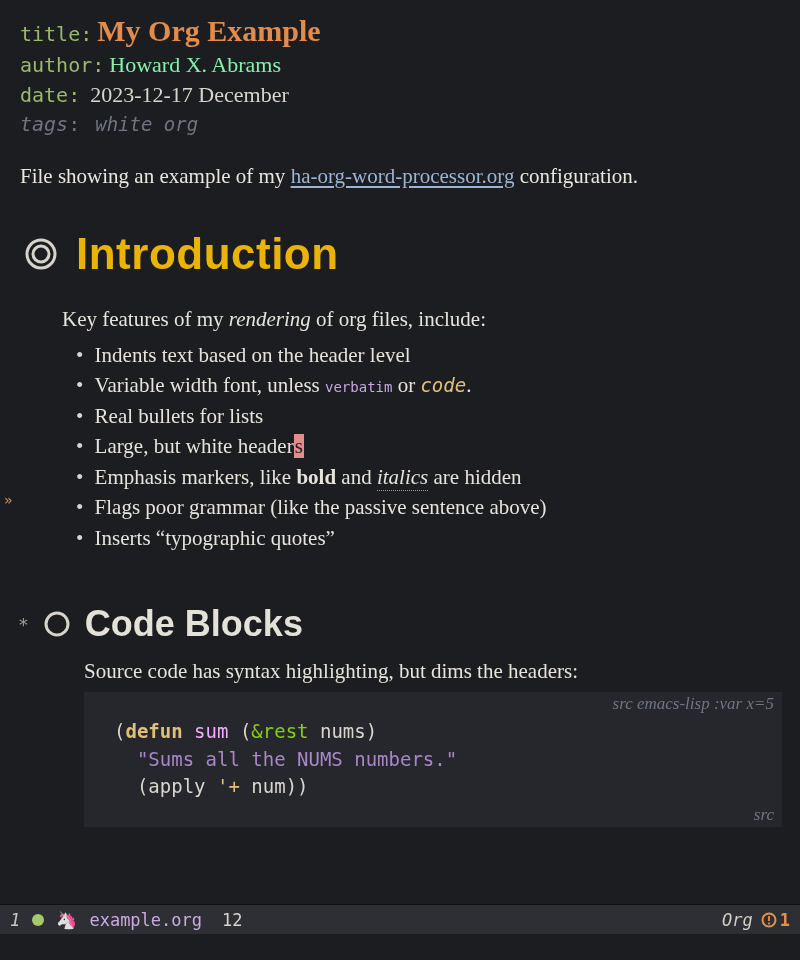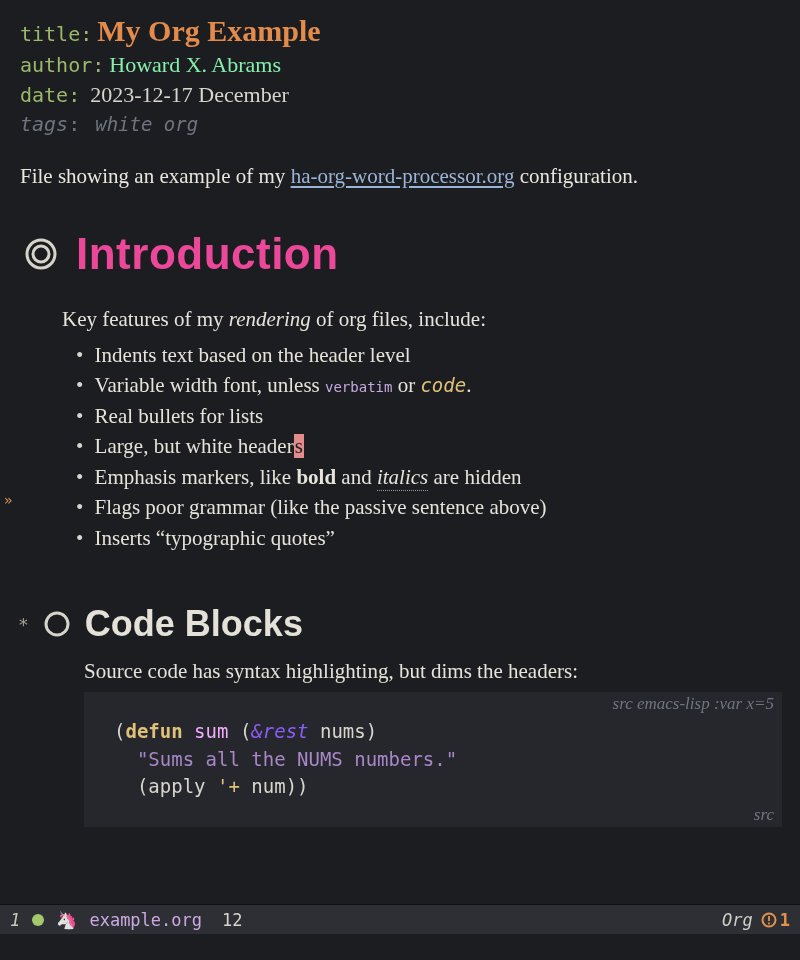--- a/index.html
+++ b/index.html
@@ -26,21 +26,21 @@
   .tags-val { color:#6f7580; font-style: italic; font-family:'Menlo','Consolas',monospace; font-size:19px;}
   .intro-para { margin-top: 28px; font-size:21px; color:#e8e6dd;}
   .link { color:#9ab5d6; text-decoration: underline; text-underline-offset:3px;}
   
   .h1 {
     display:flex; align-items:center; gap:18px;
     margin-top:40px; margin-bottom:28px;
   }
   .h1-bullet { display:inline-block; margin-left:4px;}
   .h1-bullet svg { display:block; }
-  .h1-text { font-family: Arial, Helvetica, sans-serif; font-weight:800; color:#ec4899; font-size:44px; letter-spacing:0.5px;}
+  .h1-text { font-family: Arial, Helvetica, sans-serif; font-weight:800; color:#eab308; font-size:44px; letter-spacing:0.5px;}
   .h2 {
     display:flex; align-items:center; gap:14px;
     margin-top:50px; margin-bottom:14px;
   }
   .h2-star{ color:#a29f93; font-family:'Menlo',monospace; font-size:18px; margin-left:-2px;}
   .h2-bullet svg{display:block;}
   .h2-text{ font-family:Arial,Helvetica,sans-serif; font-weight:800; color:#e4e2d8; font-size:36px;}
   
   .section-body { margin-left:42px; }
   .para { font-size:21px; color:#e6e3da; margin-bottom:8px;}
@@ -56,21 +56,21 @@
   .fringe-arrow { position:absolute; left:4px; top:492px; color:#d6955a; font-size:14px; font-family:'Menlo',monospace;}
   
   .h2-body { margin-left:64px; }
   .srcwrap { background:#26272c; padding:2px 8px 2px 8px; margin-top:4px; position:relative;}
   .src-begin,.src-end { color:#6f7580; font-style:italic; font-size:17px;text-align:right;}
   .src-begin .kw{ font-style:italic;}
   .codeblock { font-family:'Menlo','Consolas',monospace; font-size:19px; line-height:1.45; padding:4px 0 4px 22px; color:#d8d6cc; white-space:pre;}
   .paren{color:#d8d6cc;}
   .defun{color:#e0c178; font-weight:600;}
   .fname{color:#f0abfc;}
-  .amp{color:#8b5cf6;font-style:italic;}
+  .amp{color:#84cc16;}
   .arg{color:#d8d6cc;}
   .docstr{color:#a887c8;}
   .apply{color:#d8d6cc;}
   .quote{color:#e0c178;}
   
   .modeline {
     position:absolute; left:0; right:0; bottom:26px;
     height:30px; background:#2e2f34; border-top:1px solid #101113;
     display:flex; align-items:center; font-family:'Menlo',monospace;
     font-size:17px; padding:0 10px; color:#bdbab1;

